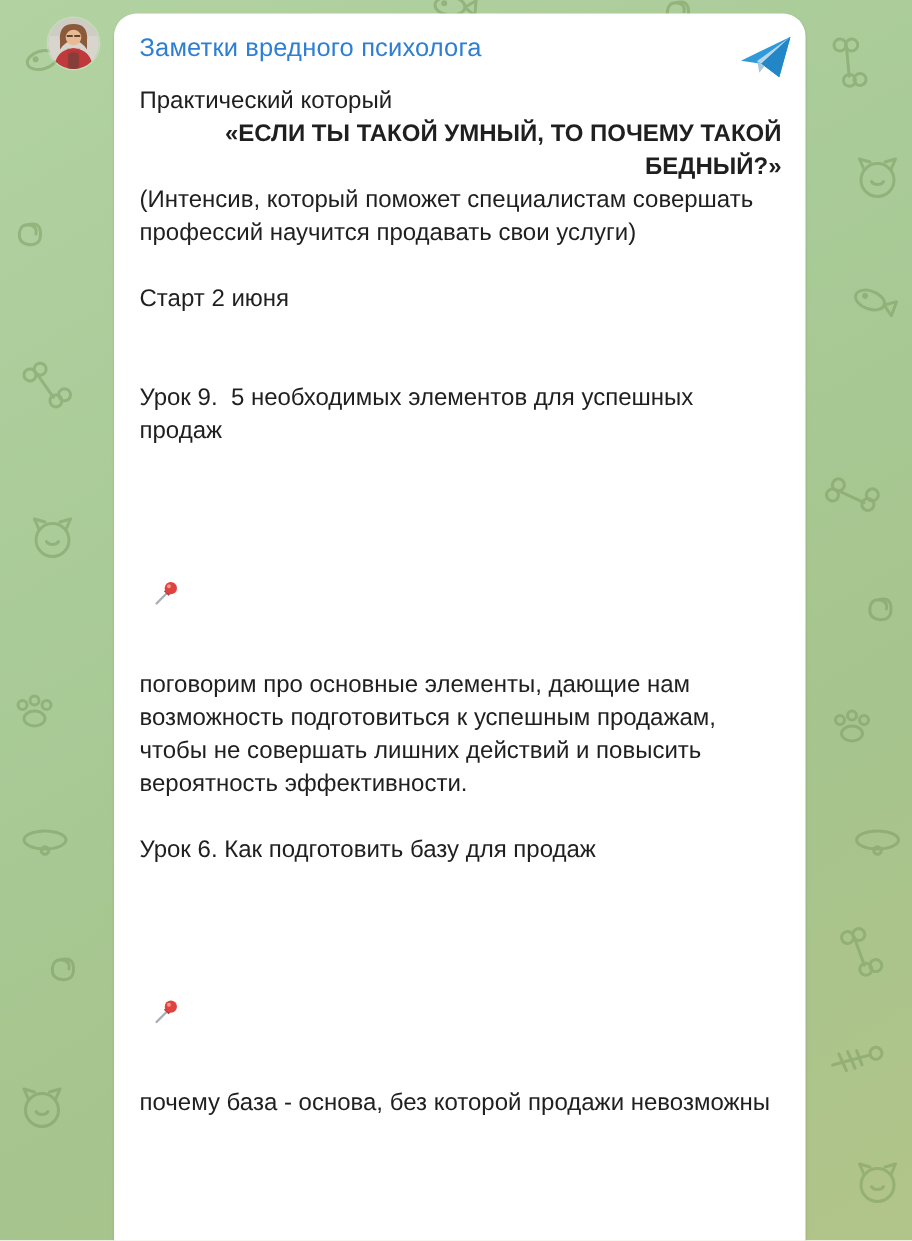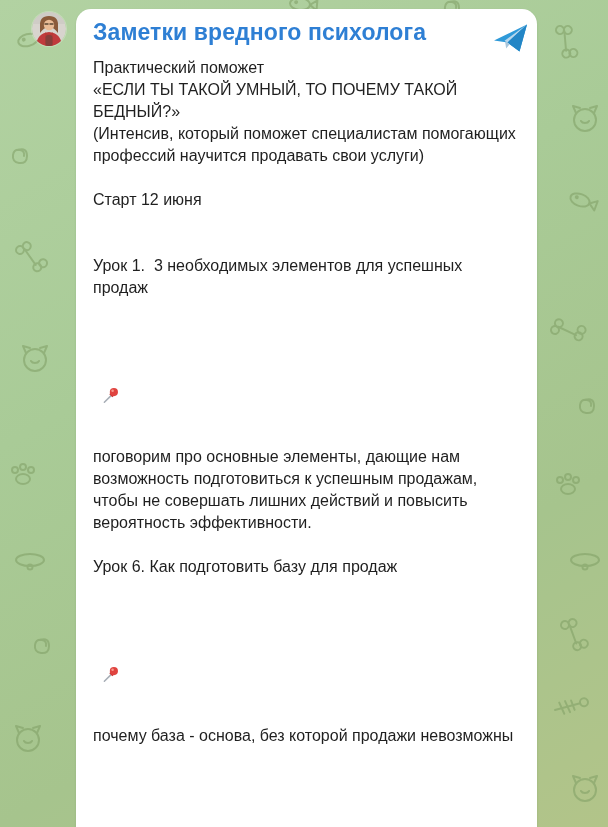--- a/index.html
+++ b/index.html
@@ -20,31 +20,31 @@
   .bubble{
     position:absolute;left:76px;top:9px;width:461px;bottom:-16px;
     background:#ffffff;border-radius:15px;
     box-shadow:0 1px 2px rgba(62,86,44,.18);
   }
   .bubble-head{
     display:flex;justify-content:space-between;align-items:flex-start;
     padding:12px 8px 0 17px;
   }
   .channel-name{
-    font-size:23px;font-weight:bold;color:#2e7fd4;line-height:22px;
+    font-size:17px;font-weight:normal;color:#2e7fd4;line-height:22px;
     text-decoration:none;cursor:pointer;letter-spacing:.1px;
   }
   .plane{display:block;width:37px;height:33px;margin-top:0;cursor:pointer;}
   .plane svg{display:block;width:100%;height:100%;}
   .msg-text{
     padding:3px 16px 18px 17px;
     color:#1f1f1f;font-size:16px;line-height:22px;
   }
   .msg-line{white-space:pre-wrap;min-height:22px;}
-  .msg-line.bold{font-weight:normal;}
+  .msg-line.bold{font-weight:bold;text-align:right;}
   .msg-line.blank{height:22px;}
   .pin{display:inline-block;width:18px;height:17px;vertical-align:-2px;margin-right:4px;}
   .pin svg{display:block;width:100%;height:100%;}
 </style>
 </head>
 <body>
 
 <div class="stage">
 
   <svg class="doodles" width="608" height="827" viewBox="0 0 608 827" fill="none" stroke="#7f9e64" stroke-width="2" stroke-linecap="round" stroke-linejoin="round" opacity="0.5">
@@ -129,28 +129,28 @@
       <span class="plane">
         <svg viewBox="0 0 37 33">
           <path d="M2 19.5 L35 3.5 L27.5 30.5 L15.5 21.5 Z" fill="#2f9ad9"></path>
           <path d="M35 3.5 L12.5 19.8 L15.5 21.5 Z" fill="#b9d7ec"></path>
           <path d="M35 3.5 L15.5 21.5 L27.5 30.5 Z" fill="#2386c6"></path>
           <path d="M13 20.3 L14.2 27.5 L17.6 23.2 Z" fill="#a8c6dc"></path>
         </svg>
       </span>
     </div>
     <div class="msg-text">
-        <div class="msg-line">Практический поможет</div>
+        <div class="msg-line">Практический который</div>
         <div class="msg-line bold">«ЕСЛИ ТЫ ТАКОЙ УМНЫЙ, ТО ПОЧЕМУ ТАКОЙ БЕДНЫЙ?»</div>
-        <div class="msg-line">(Интенсив, который поможет специалистам помогающих профессий научится продавать свои услуги)</div>
+        <div class="msg-line">(Интенсив, который поможет специалистам совершать профессий научится продавать свои услуги)</div>
         <div class="msg-line blank"></div>
-        <div class="msg-line">Старт 12 июня</div>
+        <div class="msg-line">Старт 2 июня</div>
         <div class="msg-line blank"></div>
         <div class="msg-line blank"></div>
-        <div class="msg-line">Урок 1.  3 необходимых элементов для успешных продаж</div>
+        <div class="msg-line">Урок 9.  5 необходимых элементов для успешных продаж</div>
         <div class="msg-line blank"></div>
         <div class="msg-line">
   <span class="pin">
     <svg viewBox="0 0 20 20">
       <line x1="2.2" y1="18" x2="9.8" y2="10.4" stroke="#a7aeb6" stroke-width="1.8" stroke-linecap="round"></line>
       <path d="M8 8.4 L11.6 12 L14.2 9.4 L10.6 5.8 Z" fill="#c23434"></path>
       <circle cx="13.4" cy="6" r="4.8" fill="#e0433f"></circle>
       <circle cx="11.9" cy="4.5" r="1.5" fill="#f49a8d"></circle>
     </svg>
   </span>

